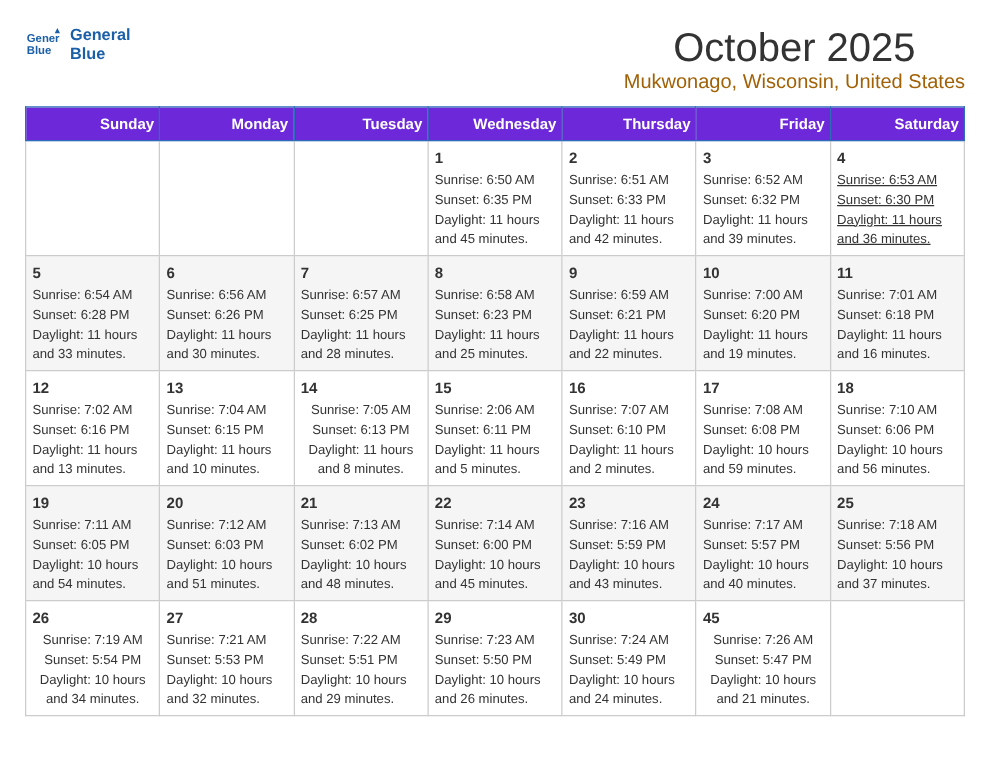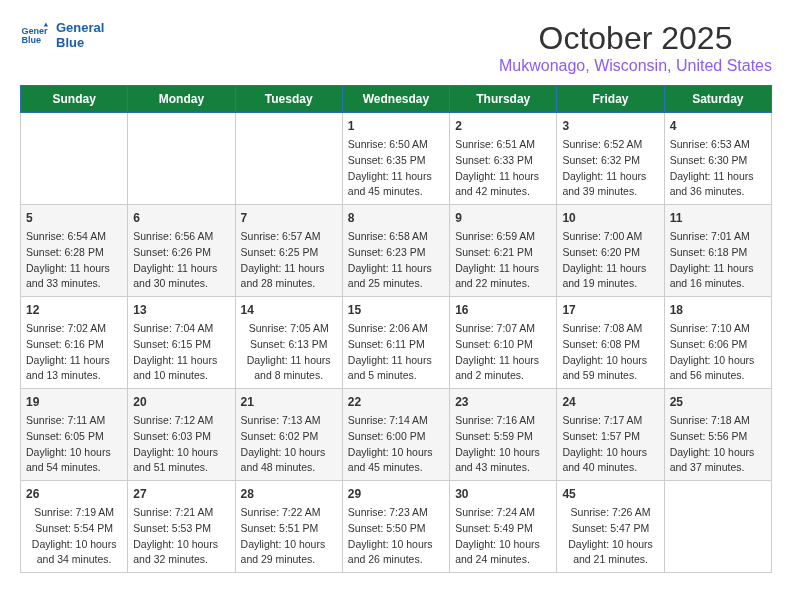--- a/index.html
+++ b/index.html
@@ -29,32 +29,32 @@
       text-align: center;
     }
     .title-block h1 {
       font-size: 32px;
       font-weight: normal;
       color: #333;
     }
     .title-block h2 {
       font-size: 16px;
       font-weight: normal;
-      color: #8b5cf6;
+      color: #a16207;
     }
     table {
       width: 100%;
       border-collapse: collapse;
       font-size: 11px;
     }
     thead tr th {
-      background-color: #15803d;
+      background-color: #6d28d9;
       color: #fff;
       padding: 6px 4px;
-      text-align: center;
+      text-align: right;
       font-size: 12px;
       border: 1px solid #2d6db5;
     }
     tbody tr td {
       border: 1px solid #ccc;
       padding: 4px 5px;
       vertical-align: top;
       min-height: 70px;
       height: 80px;
       width: calc(100% / 7);
@@ -134,21 +134,21 @@
 Daylight: 11 hours and 42 minutes.</div>
         </td>
         <td>
           <span class="day-num">3</span>
           <div class="day-info" style="white-space: pre-line;">Sunrise: 6:52 AM
 Sunset: 6:32 PM
 Daylight: 11 hours and 39 minutes.</div>
         </td>
         <td>
           <span class="day-num">4</span>
-          <div class="day-info" style="white-space: pre-line;">Sunrise: 6:53 AM
+          <div class="day-info" style="white-space: pre-line; text-decoration: underline;">Sunrise: 6:53 AM
 Sunset: 6:30 PM
 Daylight: 11 hours and 36 minutes.</div>
         </td>
       </tr>
       <tr>
         <td>
           <span class="day-num">5</span>
           <div class="day-info" style="white-space: pre-line;">Sunrise: 6:54 AM
 Sunset: 6:28 PM
 Daylight: 11 hours and 33 minutes.</div>
@@ -261,21 +261,21 @@
         </td>
         <td>
           <span class="day-num">23</span>
           <div class="day-info" style="white-space: pre-line;">Sunrise: 7:16 AM
 Sunset: 5:59 PM
 Daylight: 10 hours and 43 minutes.</div>
         </td>
         <td>
           <span class="day-num">24</span>
           <div class="day-info" style="white-space: pre-line;">Sunrise: 7:17 AM
-Sunset: 1:57 PM
+Sunset: 5:57 PM
 Daylight: 10 hours and 40 minutes.</div>
         </td>
         <td>
           <span class="day-num">25</span>
           <div class="day-info" style="white-space: pre-line;">Sunrise: 7:18 AM
 Sunset: 5:56 PM
 Daylight: 10 hours and 37 minutes.</div>
         </td>
       </tr>
       <tr>

